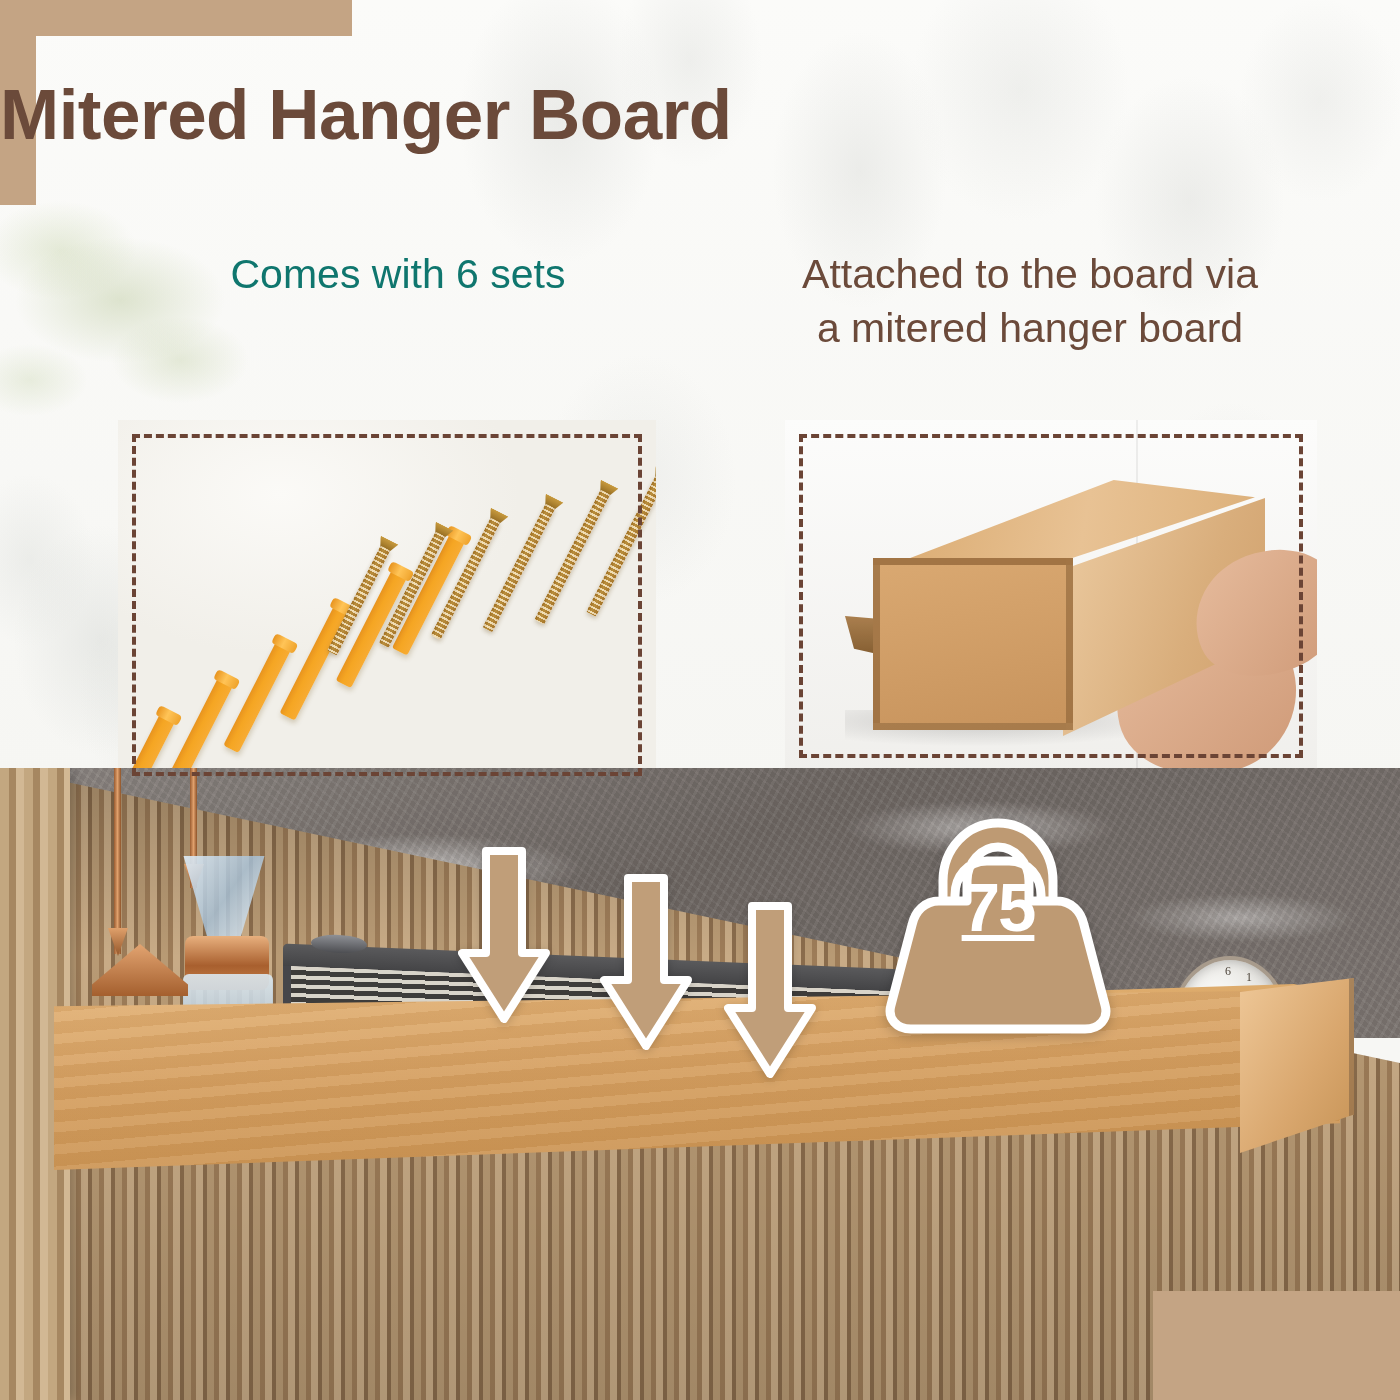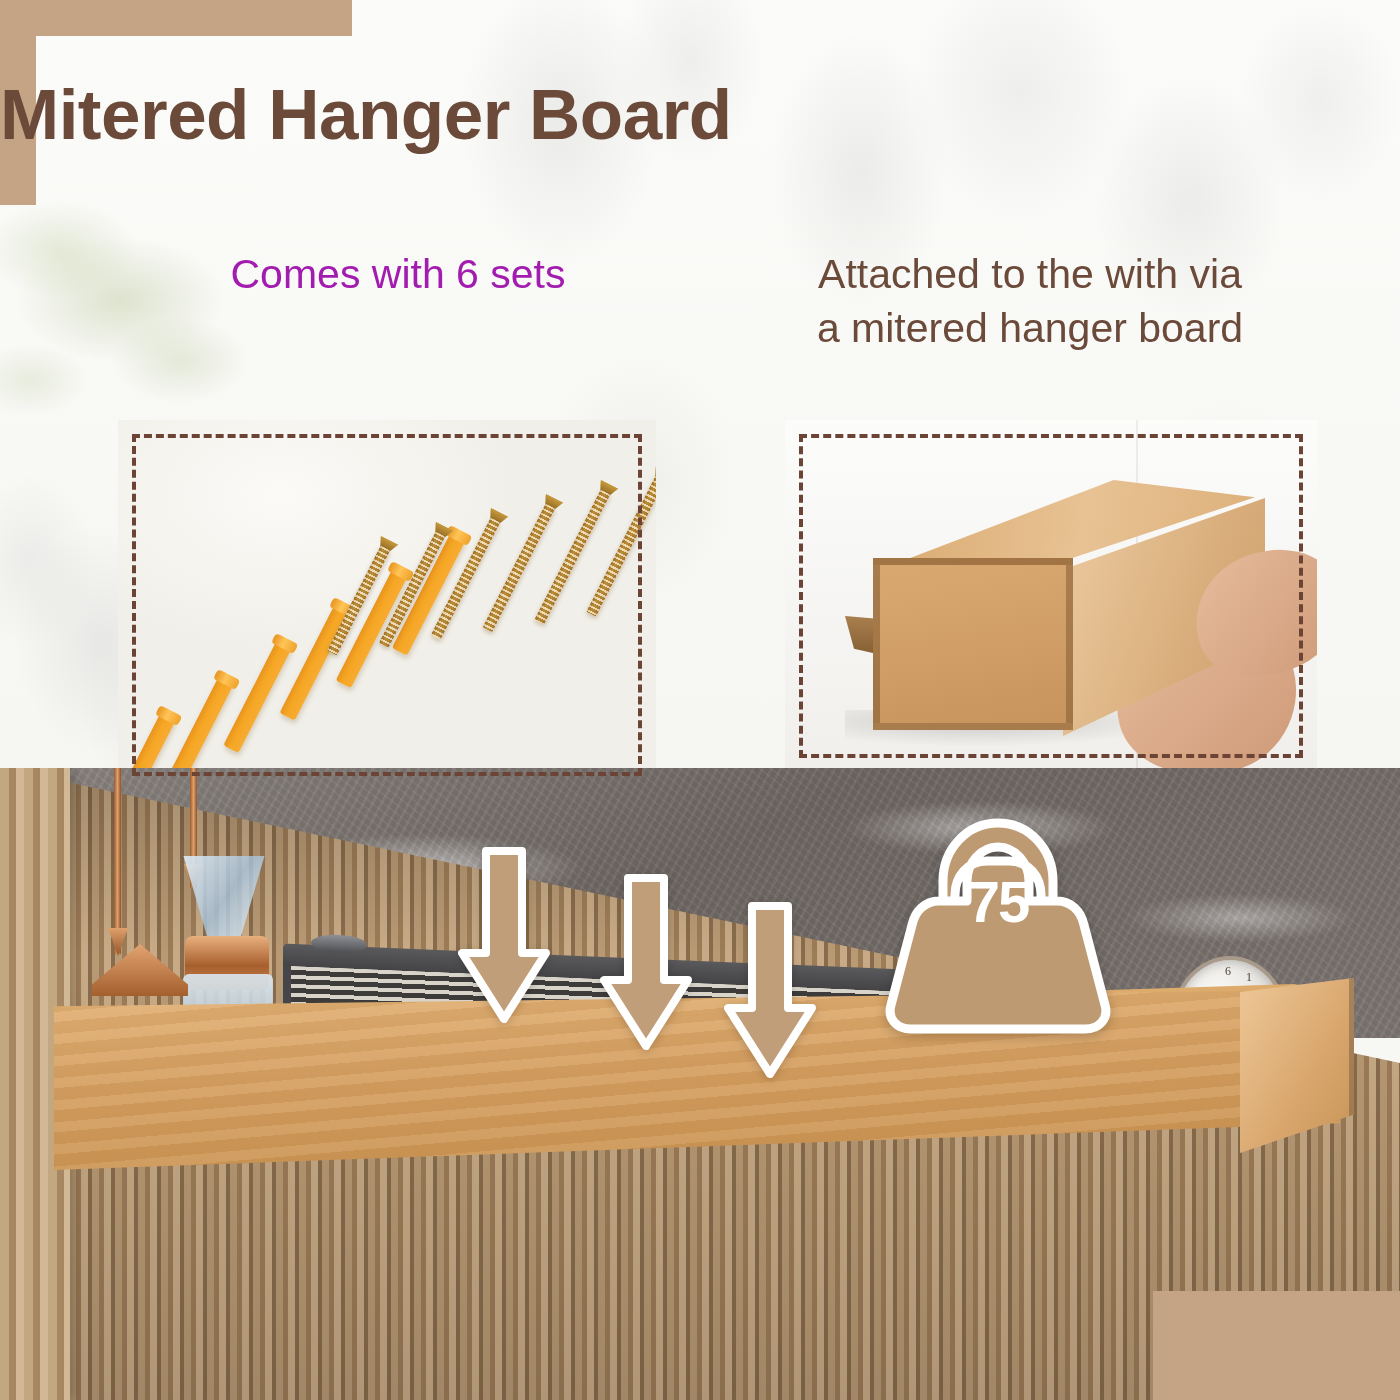--- a/index.html
+++ b/index.html
@@ -295,40 +295,40 @@
   }
 
   
   .arrow{ position:absolute; filter:drop-shadow(0 2px 4px rgba(0,0,0,.18)); }
   .arrow svg{ display:block; }
   .weight-badge{ position:absolute; filter:drop-shadow(0 3px 6px rgba(0,0,0,.22)); }
   .weight-badge .wtxt{
     position:absolute; left:0; width:100%; text-align:center;
     color:#ffffff; font-weight:bold; line-height:1;
   }
-  .wnum{ top:58px; font-size:58px; letter-spacing:-2px; }
+  .wnum{ top:58px; font-size:69px; letter-spacing:-2px;text-decoration:underline; }
   .wlbs{ top:138px; font-size:44px; letter-spacing:0px; }
 </style>
 </head>
 <body>
 
 <div id="page">
 
   <div class="top-bg"></div>
 
   <div class="corner-tl" style="background: rgb(196, 164, 132);"></div>
   <div class="corner-tl-v" style="background: rgb(196, 164, 132);"></div>
 
   <h1 class="title" style="color: rgb(107, 74, 58);">Mitered Hanger Board</h1>
 
-  <div class="sub sub-left" style="color: #a21caf;">
+  <div class="sub sub-left" style="color: #0f766e;">
     <div>Comes with 6 sets</div>
   </div>
   <div class="sub sub-right" style="color: rgb(107, 74, 58);">
-    <div>Attached to the with via</div>
+    <div>Attached to the board via</div>
     <div>a mitered hanger board</div>
   </div>
 
   <div class="photo" id="photo-screws">
     <div class="sc-bg"></div>
     <div id="anchors-layer">
         <div class="anchor" style="left: 42px; top: 296px; width: 17px; height: 110px; transform: rotate(27deg); background: linear-gradient(90deg, rgb(232, 148, 31), rgb(245, 166, 35) 40%, rgb(247, 171, 51));"></div>
         <div class="anchor" style="left: 100px; top: 260px; width: 17px; height: 114px; transform: rotate(27deg); background: linear-gradient(90deg, rgb(232, 148, 31), rgb(245, 166, 35) 40%, rgb(247, 171, 51));"></div>
         <div class="anchor" style="left: 158px; top: 224px; width: 17px; height: 118px; transform: rotate(27deg); background: linear-gradient(90deg, rgb(232, 148, 31), rgb(245, 166, 35) 40%, rgb(247, 171, 51));"></div>
         <div class="anchor" style="left: 216px; top: 188px; width: 17px; height: 122px; transform: rotate(27deg); background: linear-gradient(90deg, rgb(232, 148, 31), rgb(245, 166, 35) 40%, rgb(247, 171, 51));"></div>

